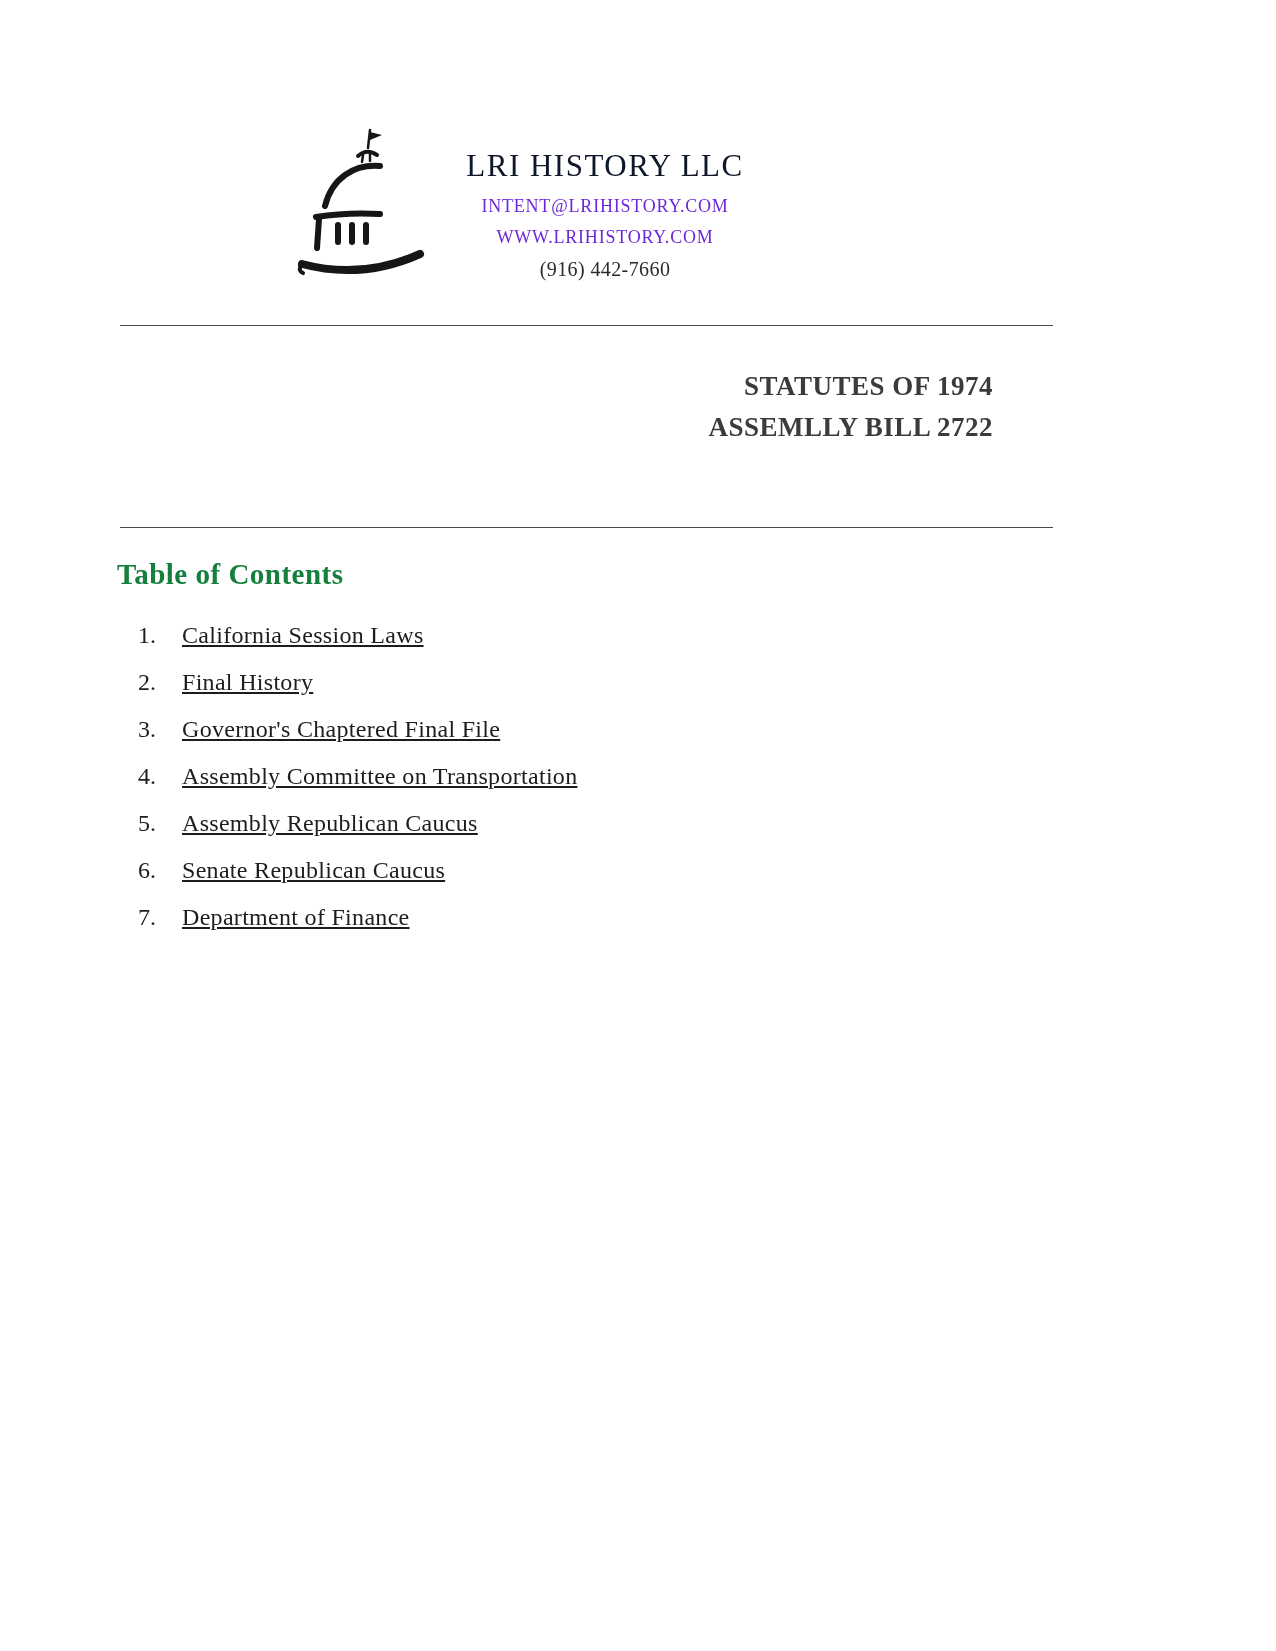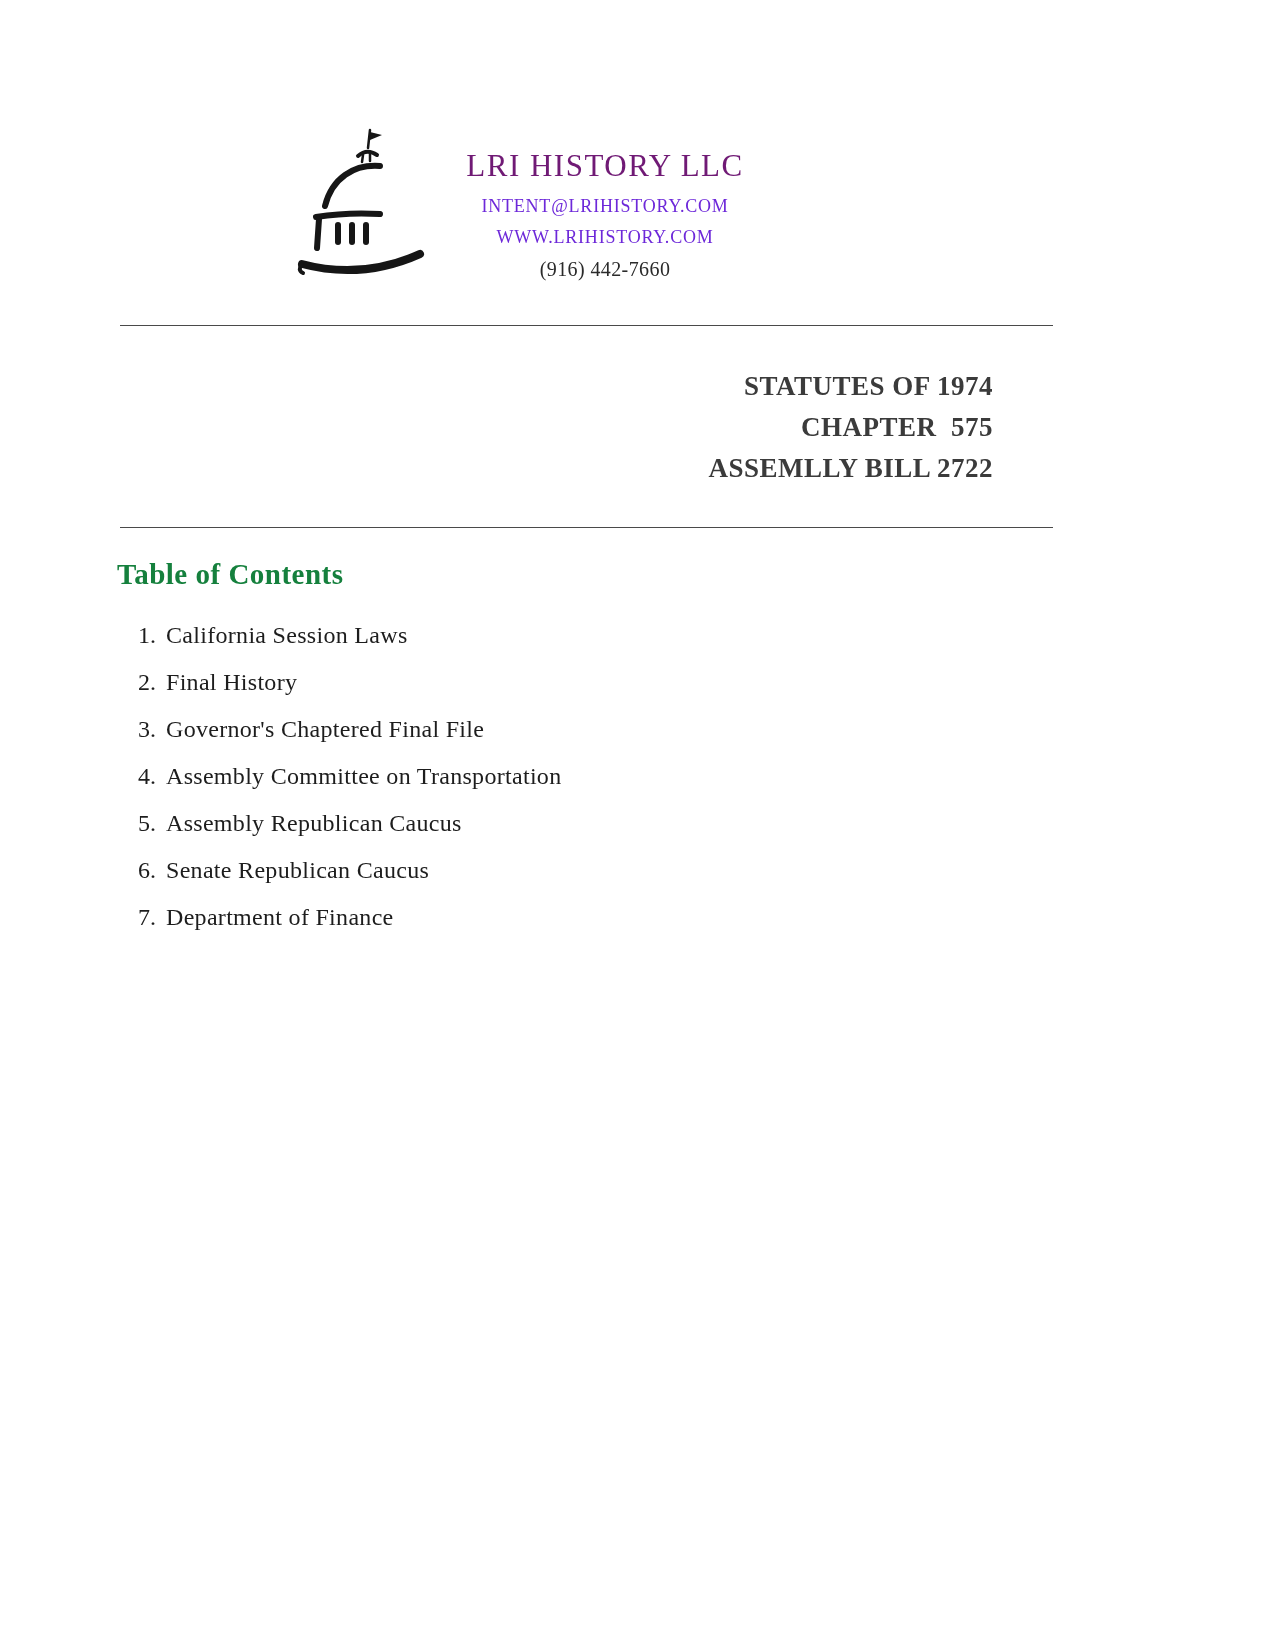--- a/index.html
+++ b/index.html
@@ -26,21 +26,21 @@
   .letterhead-text {
     position: absolute;
     left: 430px;
     top: 148px;
     width: 350px;
     text-align: center;
   }
   .company-name {
     font-size: 31px;
     letter-spacing: 1.5px;
-    color: #701a75;
+    color: #0f172a;
     margin-bottom: 12px;
     white-space: nowrap;
   }
   .contact-line {
     font-size: 18px;
     letter-spacing: 0.8px;
     color: #6d28d9;
     margin-bottom: 10px;
     white-space: nowrap;
   }
@@ -101,21 +101,23 @@
     align-items: baseline;
     height: 47px;
     font-size: 24px;
     color: #1d1d1d;
   }
   .toc-num {
     width: 28px;
     text-align: left;
   }
   .toc-label {
+    margin-left: 16px;
     letter-spacing: 0.3px;
+    text-decoration: underline;
   }
 </style>
 </head>
 <body>
 
 <div class="page">
 
   <div class="logo">
     <svg viewBox="0 0 150 170" width="150" height="170" fill="none" stroke="#161616" stroke-linecap="round" stroke-linejoin="round">
 
@@ -145,21 +147,20 @@
     <div class="contact-line">INTENT@LRIHISTORY.COM</div>
     <div class="contact-line">WWW.LRIHISTORY.COM</div>
     <div class="phone-line">(916) 442-7660</div>
   </div>
 
   <div class="rule rule-top"></div>
   <div class="rule rule-bottom"></div>
 
   <div class="title-block">
     <div class="title-line">STATUTES OF 1974</div>
-    <div class="title-line">CHAPTER  575</div>
     <div class="title-line">ASSEMLLY BILL 2722</div>
   </div>
 
   <div class="toc-heading">Table of Contents</div>
 
   <div class="toc-list">
     <div class="toc-item">
       <span class="toc-num">1.</span>
       <span class="toc-label">California Session Laws</span>
     </div>

